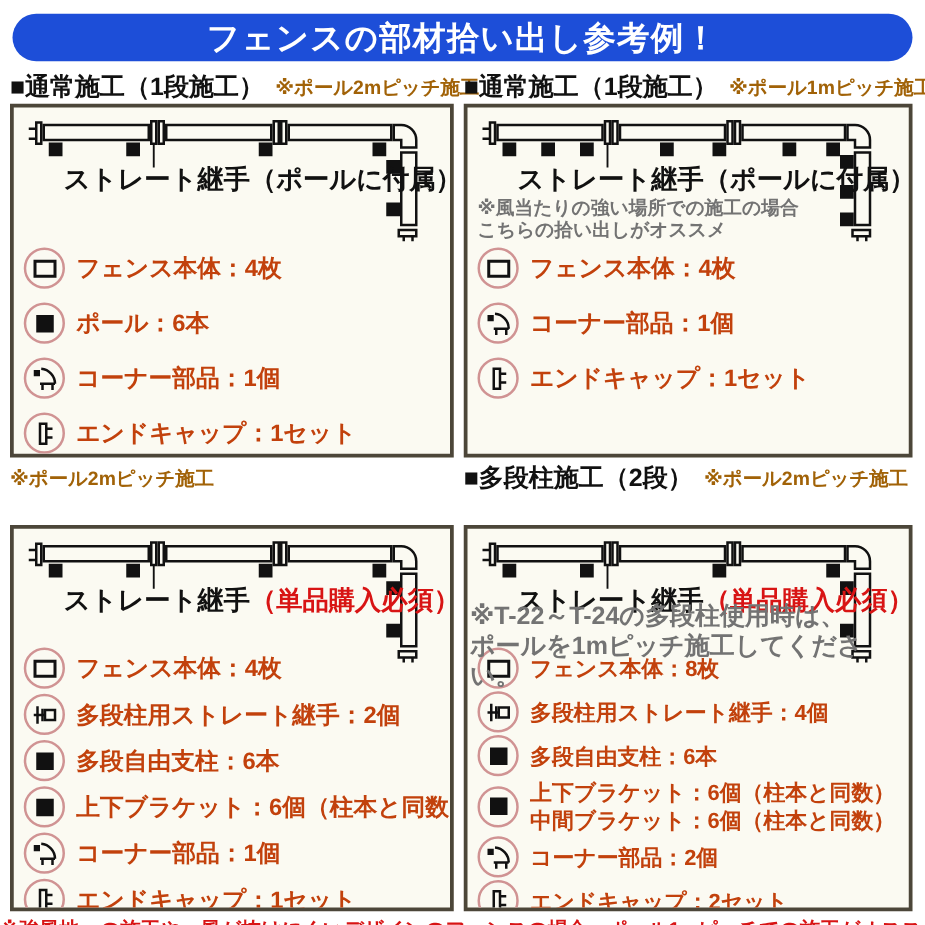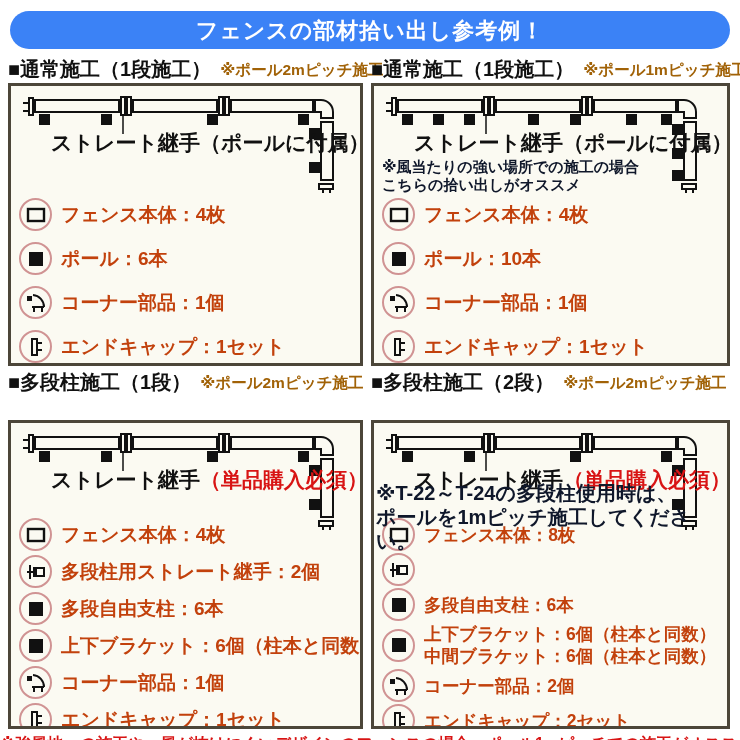--- a/index.html
+++ b/index.html
@@ -1,37 +1,37 @@
 <!DOCTYPE html>
 <html><head>
 <meta charset="utf-8">
 <style>
   html,body{margin:0;padding:0;}
   body{
     width:740px;height:740px;background:#ffffff;overflow:hidden;
     font-family:"Liberation Sans","DejaVu Sans",sans-serif;font-weight:bold;
   }
   .title-bar{
-    margin:11px 10px 4px;height:38px;background:#3b82f6;border-radius:19px;
-    color:#fff;font-size:22px;line-height:39px;text-align:center;letter-spacing:1px;
+    margin:11px 10px 4px;height:38px;background:#1d4ed8;border-radius:19px;
+    color:#fff;font-size:26px;line-height:39px;text-align:center;letter-spacing:1px;
   }
   .grid{display:grid;grid-template-columns:355px 359px;column-gap:8px;padding:0 8px;}
   .panel-head{height:26px;display:flex;align-items:flex-end;gap:9px;margin-top:4px;white-space:nowrap;}
   .panel-heading{font-size:20px;color:#111;}
   .pitch-note{font-size:15.5px;color:#a16207;padding-bottom:2px;}
   .box{border:3px solid #4c4639;background:#fbfaf2;position:relative;overflow:hidden;}
   .box.r1{height:277px;}
   .box.r2{height:303px;margin-top:24px;}
   .diagram{position:relative;}
   .d1{height:112px;}
   .d2{height:95px;}
   svg.layout{position:absolute;top:4px;left:6px;overflow:visible;}
   .joint-label{position:absolute;top:43px;left:40px;font-size:21px;color:#111;white-space:nowrap;}
   .joint-label .paren-red{color:#d81414;}
-  .warn{position:absolute;color:#0f172a;font-size:15px;line-height:1.2;white-space:pre-line;}
+  .warn{position:absolute;color:#737373;font-size:15px;line-height:1.2;white-space:pre-line;}
   .warn.w1{top:72px;left:8px;}
   .warn.w2{top:58px;left:2px;font-size:20px;}
   .items{display:flex;flex-direction:column;padding:0 6px 0 8px;}
   .items.s1{row-gap:11px;}
   .items.s2{row-gap:4px;}
   .items.s3{row-gap:2px;}
   .item{display:flex;align-items:center;gap:9px;}
   .icon-circle{
     width:29px;height:29px;border:2px solid #d09393;border-radius:50%;
     flex:0 0 auto;display:flex;align-items:center;justify-content:center;background:transparent;
@@ -174,28 +174,20 @@
           <span class="icon-circle">
               <svg width="24" height="24" viewBox="0 0 24 24">
                 <rect x="4" y="6" width="16" height="12" fill="#fbfaf2" stroke="#111" stroke-width="2.4"></rect>
               </svg>
             </span>
           <span class="item-text">フェンス本体：4枚</span>
         </div>
         <div class="item">
           <span class="icon-circle">
               <svg width="24" height="24" viewBox="0 0 24 24">
-                <rect x="5" y="5" width="14" height="14" fill="#111"></rect>
-              </svg>
-            </span>
-          <span class="item-text">ポール：10本</span>
-        </div>
-        <div class="item">
-          <span class="icon-circle">
-              <svg width="24" height="24" viewBox="0 0 24 24">
                 <rect x="3" y="5" width="5" height="5" fill="#111"></rect>
                 <g stroke="#111" stroke-width="2" fill="none">
                   <path d="M9 4 a12 12 0 0 1 11 12"></path>
                   <path d="M8 16 h12"></path>
                   <path d="M10 16 v5 M18 16 v5"></path>
                 </g>
               </svg>
             </span>
           <span class="item-text">コーナー部品：1個</span>
         </div>
@@ -209,21 +201,20 @@
               </svg>
             </span>
           <span class="item-text">エンドキャップ：1セット</span>
         </div>
       </div>
     </div>
   </section>
 
   <section>
     <div class="panel-head">
-      <span class="panel-heading">■多段柱施工（1段）</span>
       <span class="pitch-note">※ポール2mピッチ施工</span>
     </div>
     <div class="box r2">
       <div class="diagram d2">
         <svg class="layout" width="336" height="108" viewBox="0 0 336 108">
           <g stroke="#111" stroke-width="2" fill="#fbfaf2">
             <path d="M6 13 h6 M6 21 h6" fill="none"></path>
             <rect x="12" y="8" width="4" height="17"></rect>
             <rect x="18" y="10" width="84" height="12"></rect>
             <rect x="116" y="10" width="84" height="12"></rect>
@@ -365,20 +356,21 @@
           <span class="icon-circle">
               <svg width="24" height="24" viewBox="0 0 24 24">
                 <g stroke="#111" stroke-width="2" fill="#fbfaf2">
                   <path d="M3 12 h9" fill="none"></path>
                   <path d="M6 5 v14" fill="none"></path>
                   <path d="M10 7 v10" fill="none"></path>
                   <rect x="12" y="8" width="8" height="8"></rect>
                 </g>
               </svg>
             </span>
+          <span class="item-text">多段柱用ストレート継手：4個</span>
         </div>
         <div class="item">
           <span class="icon-circle">
               <svg width="24" height="24" viewBox="0 0 24 24">
                 <rect x="5" y="5" width="14" height="14" fill="#111"></rect>
               </svg>
             </span>
           <span class="item-text">多段自由支柱：6本</span>
         </div>
         <div class="item">

